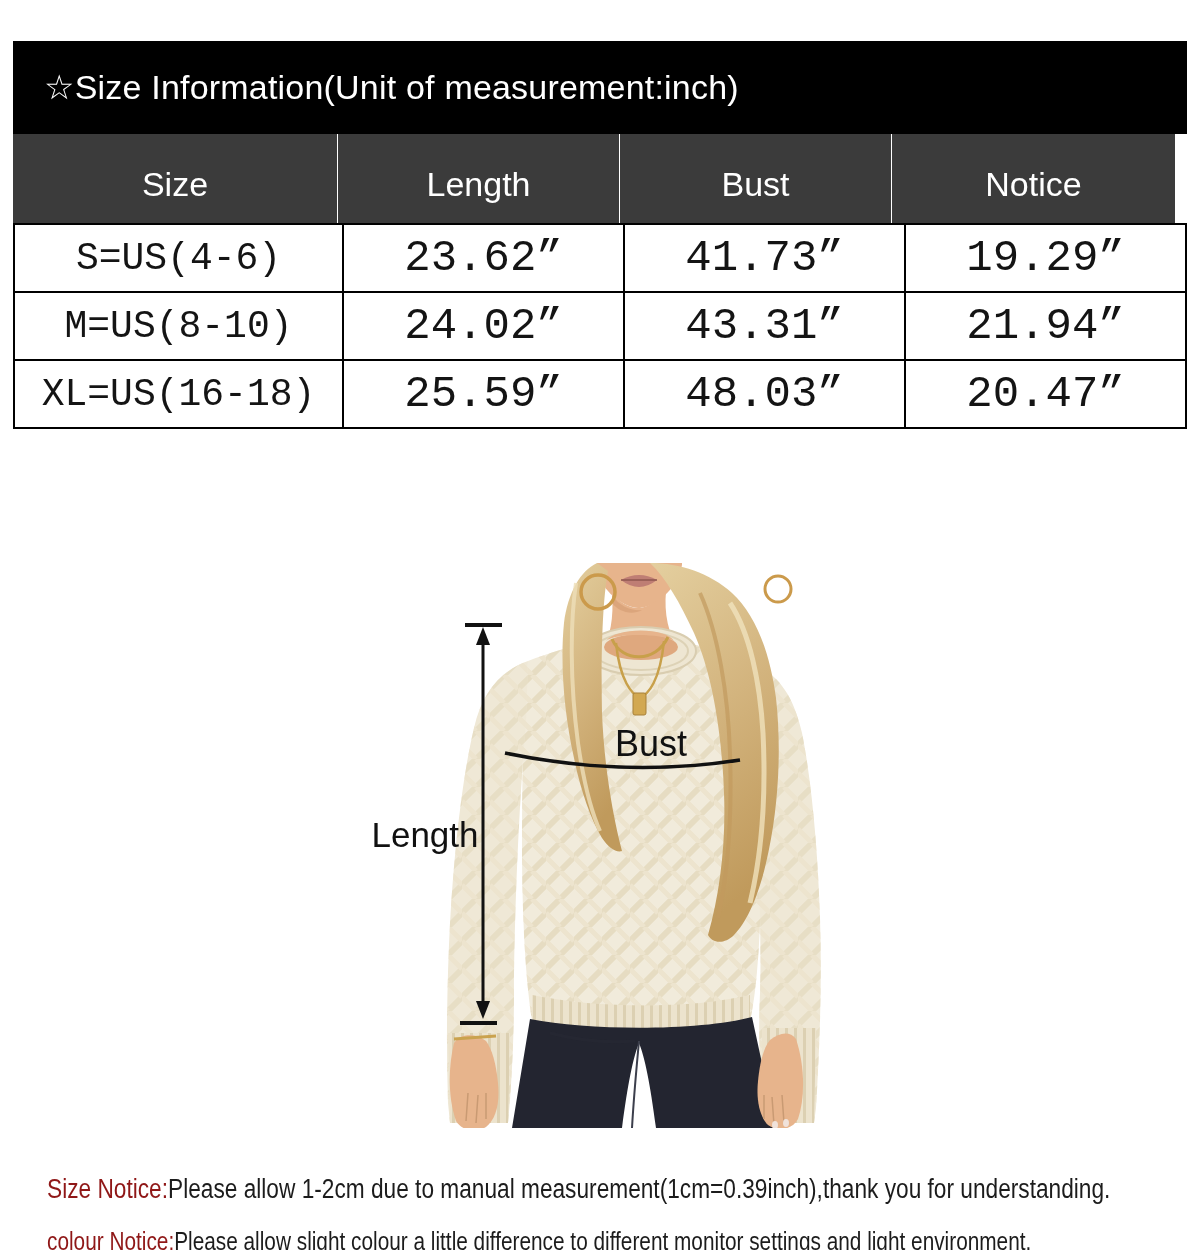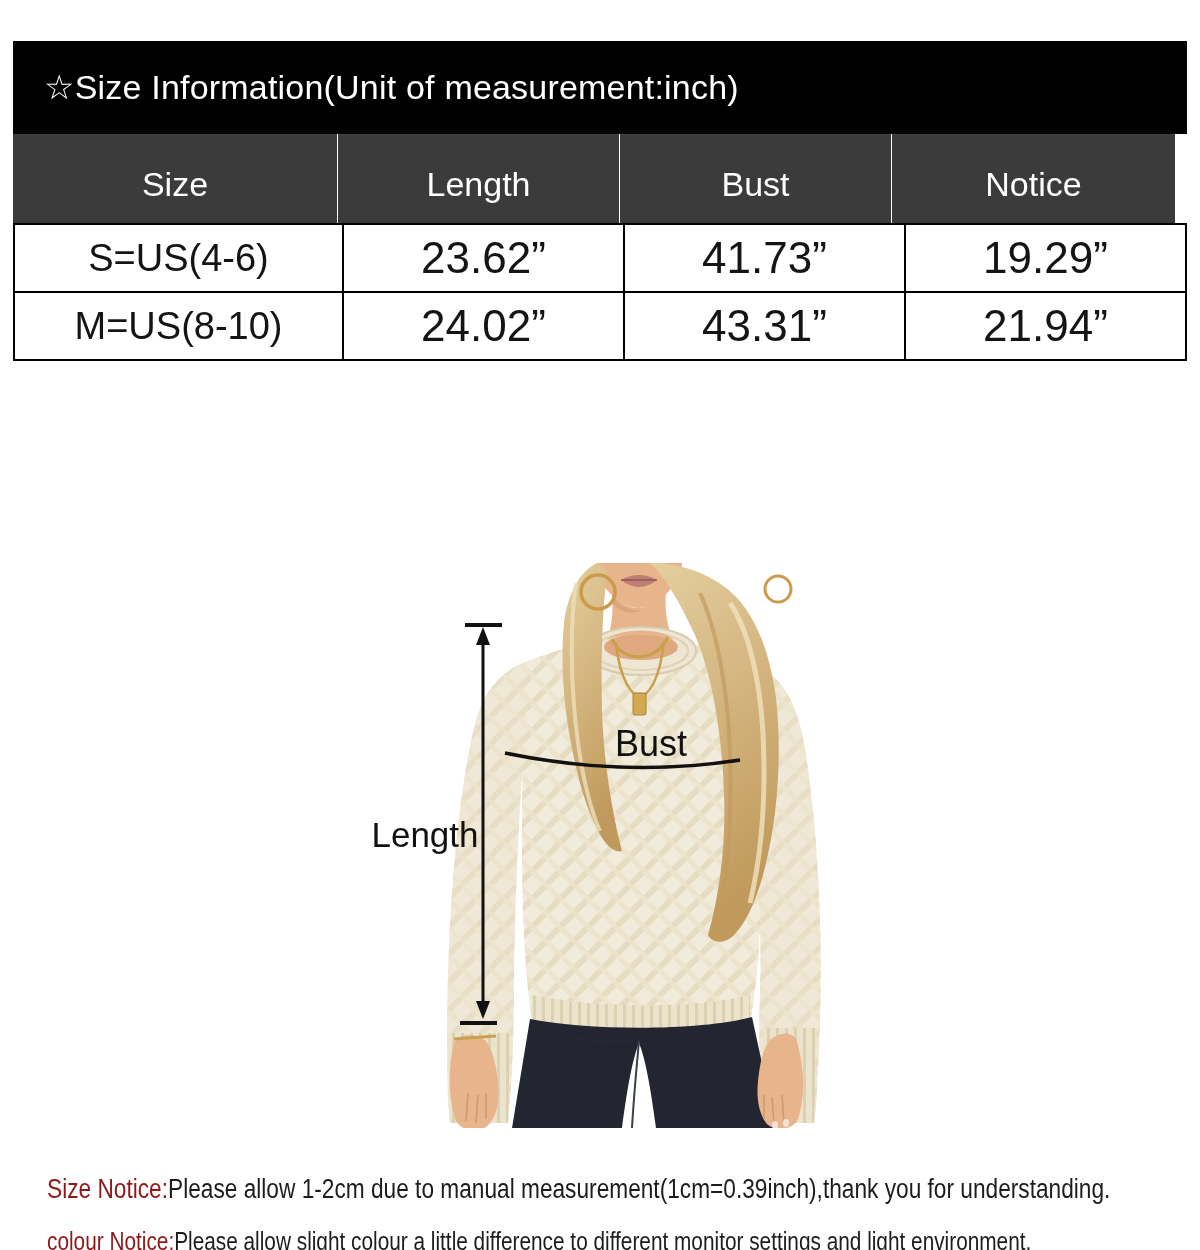--- a/index.html
+++ b/index.html
@@ -20,21 +20,21 @@
   .tbl-header .hcell {
     background:#3b3b3b; color:#ffffff; font-size:34px;
     display:flex; align-items:center; justify-content:center;
   }
   table.size-body {
     position:absolute; left:13px; top:195px; width:1174px;
     border-collapse:collapse; table-layout:fixed;
   }
   table.size-body td {
     border:2px solid #000000; height:68px; text-align:center; vertical-align:middle;
-    color:#141414; background:#ffffff; overflow:hidden;
+    color:#141414; background:#ffffff; overflow:hidden;font-family:Liberation Mono, monospace;
   }
   td.c-size { width:329px; font-size:38px; }
   td.c-num  { font-size:44px; }
   .figure-wrap { position:absolute; left:350px; top:535px; width:560px; height:565px; }
   .notice { position:absolute; left:47px; white-space:nowrap; transform-origin:left center; }
   .notice-1 { top:1146px; font-size:27px; transform:scaleX(0.84); }
   .notice-2 { top:1198px; font-size:26px; transform:scaleX(0.80); }
   .notice .nlabel { color:#8f1717; }
   .notice .ntext  { color:#1c1c1c; }
 </style>
@@ -58,20 +58,26 @@
         <td class="c-size">S=US(4-6)</td>
         <td class="c-num">23.62”</td>
         <td class="c-num">41.73”</td>
         <td class="c-num">19.29”</td>
       </tr>
       <tr>
         <td class="c-size">M=US(8-10)</td>
         <td class="c-num">24.02”</td>
         <td class="c-num">43.31”</td>
         <td class="c-num">21.94”</td>
+      </tr>
+      <tr>
+        <td class="c-size">XL=US(16-18)</td>
+        <td class="c-num">25.59”</td>
+        <td class="c-num">48.03”</td>
+        <td class="c-num">20.47”</td>
       </tr>
     </tbody>
   </table>
 
   <div class="figure-wrap">
     <svg width="560" height="565" viewBox="0 0 560 565">
       <defs>
         <linearGradient id="hairGrad" x1="0" y1="0" x2="0.3" y2="1">
           <stop offset="0" stop-color="#e4cf9f"></stop>
           <stop offset="0.5" stop-color="#d3b47e"></stop>

